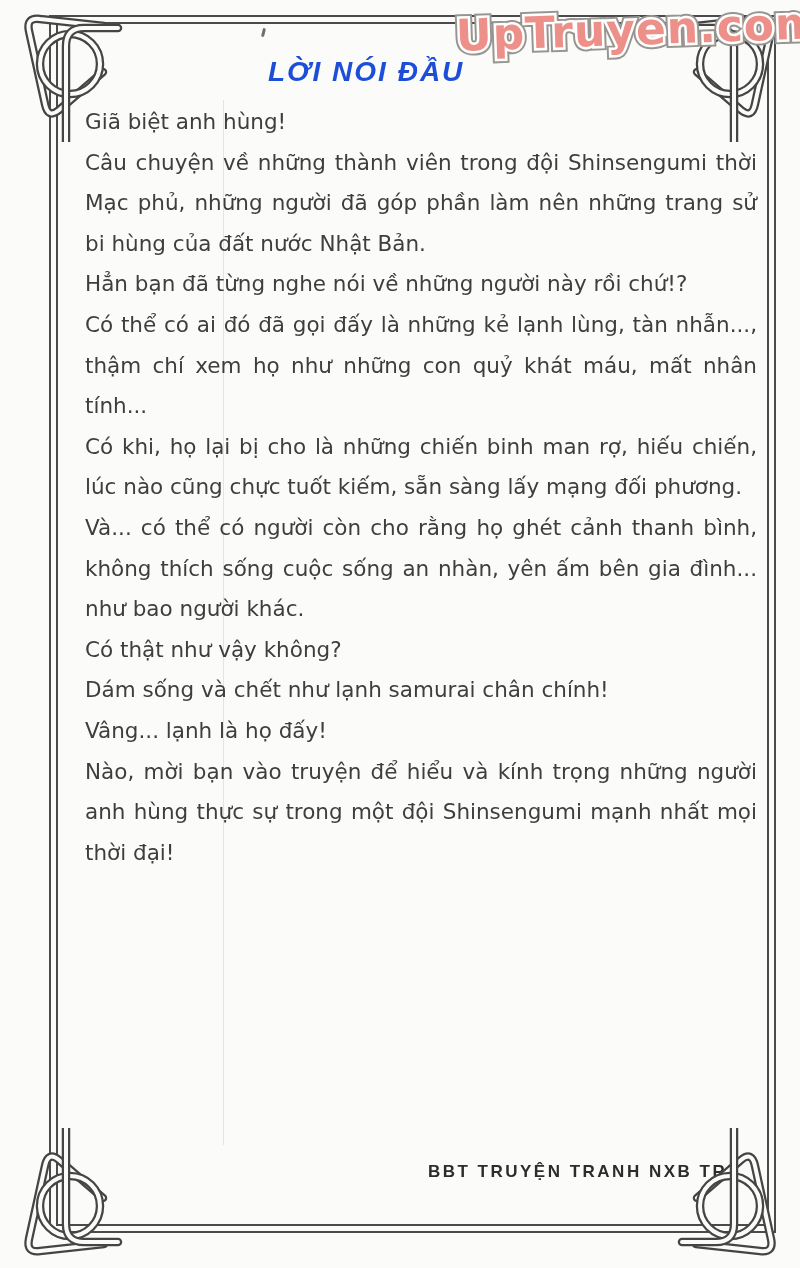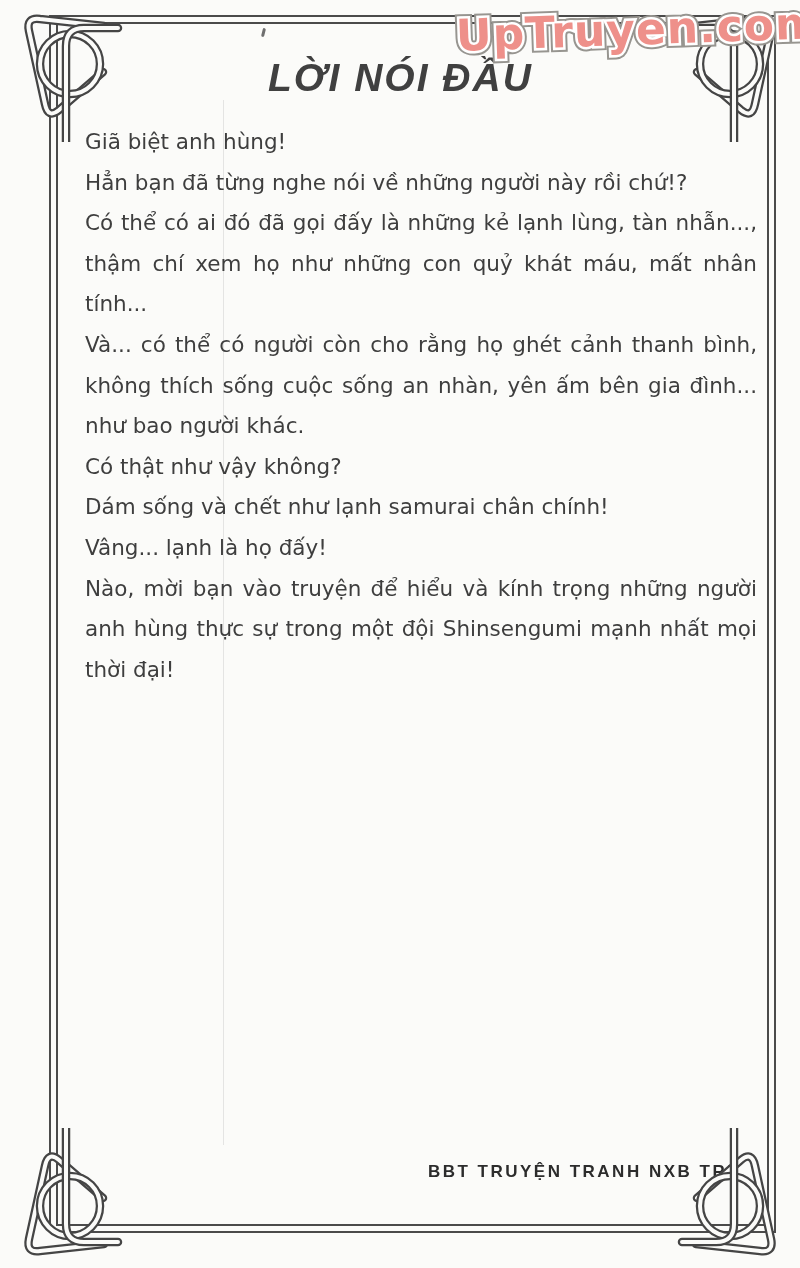--- a/index.html
+++ b/index.html
@@ -31,26 +31,26 @@
     font-family:"DejaVu Sans", sans-serif;
   }
   .watermark span{position:absolute;left:0;top:0;white-space:nowrap;}
   .wm-outline{-webkit-text-stroke:9px #979590;color:#979590;text-shadow:0 0 1px #8a8a8a;}
   .wm-rim{-webkit-text-stroke:5px #ffffff;color:#ffffff;}
   .wm-fill{color:#ee908a;}
   
   .page-title{
     position:absolute;left:268px;top:56px;z-index:8;
     font-family:"Liberation Sans", sans-serif;
-    font-size:39px;font-weight:bold;font-style:italic;
-    letter-spacing:2px;color:#404040;white-space:nowrap;
+    font-size:28px;font-weight:bold;font-style:italic;
+    letter-spacing:2px;color:#1d4ed8;white-space:nowrap;
   }
   
   .body-text{
-    position:absolute;left:85px;top:122px;width:672px;z-index:4;
+    position:absolute;left:85px;top:102px;width:672px;z-index:4;
     font-size:21.5px;line-height:40.6px;color:#3e3e3e;
     text-align:justify;text-align-last:left;
   }
   .body-text p{margin:0;}
   
   .footer-credit{
     position:absolute;right:59px;top:1162px;z-index:4;
     font-family:"Liberation Sans", sans-serif;
     font-size:17px;font-weight:bold;letter-spacing:2.5px;
     color:#2c2c2c;white-space:nowrap;
@@ -107,22 +107,24 @@
 </div>
 
 <div class="scan-speck"></div>
 
 <div class="fold-line"></div>
 
 <div class="page-title">LỜI NÓI ĐẦU</div>
 
 <div class="body-text">
     <p>Giã biệt anh hùng!</p>
+    <p>Câu chuyện về những thành viên trong đội Shinsengumi thời Mạc phủ, những người đã góp phần làm nên những trang sử bi hùng của đất nước Nhật Bản.</p>
     <p>Hẳn bạn đã từng nghe nói về những người này rồi chứ!?</p>
     <p>Có thể có ai đó đã gọi đấy là những kẻ lạnh lùng, tàn nhẫn..., thậm chí xem họ như những con quỷ khát máu, mất nhân tính...</p>
+    <p>Có khi, họ lại bị cho là những chiến binh man rợ, hiếu chiến, lúc nào cũng chực tuốt kiếm, sẵn sàng lấy mạng đối phương.</p>
     <p>Và... có thể có người còn cho rằng họ ghét cảnh thanh bình, không thích sống cuộc sống an nhàn, yên ấm bên gia đình... như bao người khác.</p>
     <p>Có thật như vậy không?</p>
     <p>Dám sống và chết như lạnh samurai chân chính!</p>
     <p>Vâng... lạnh là họ đấy!</p>
     <p>Nào, mời bạn vào truyện để hiểu và kính trọng những người anh hùng thực sự trong một đội Shinsengumi mạnh nhất mọi thời đại!</p>
   </div>
 
 <div class="footer-credit">BBT TRUYỆN TRANH NXB TRẺ</div>
 
 </body></html>

